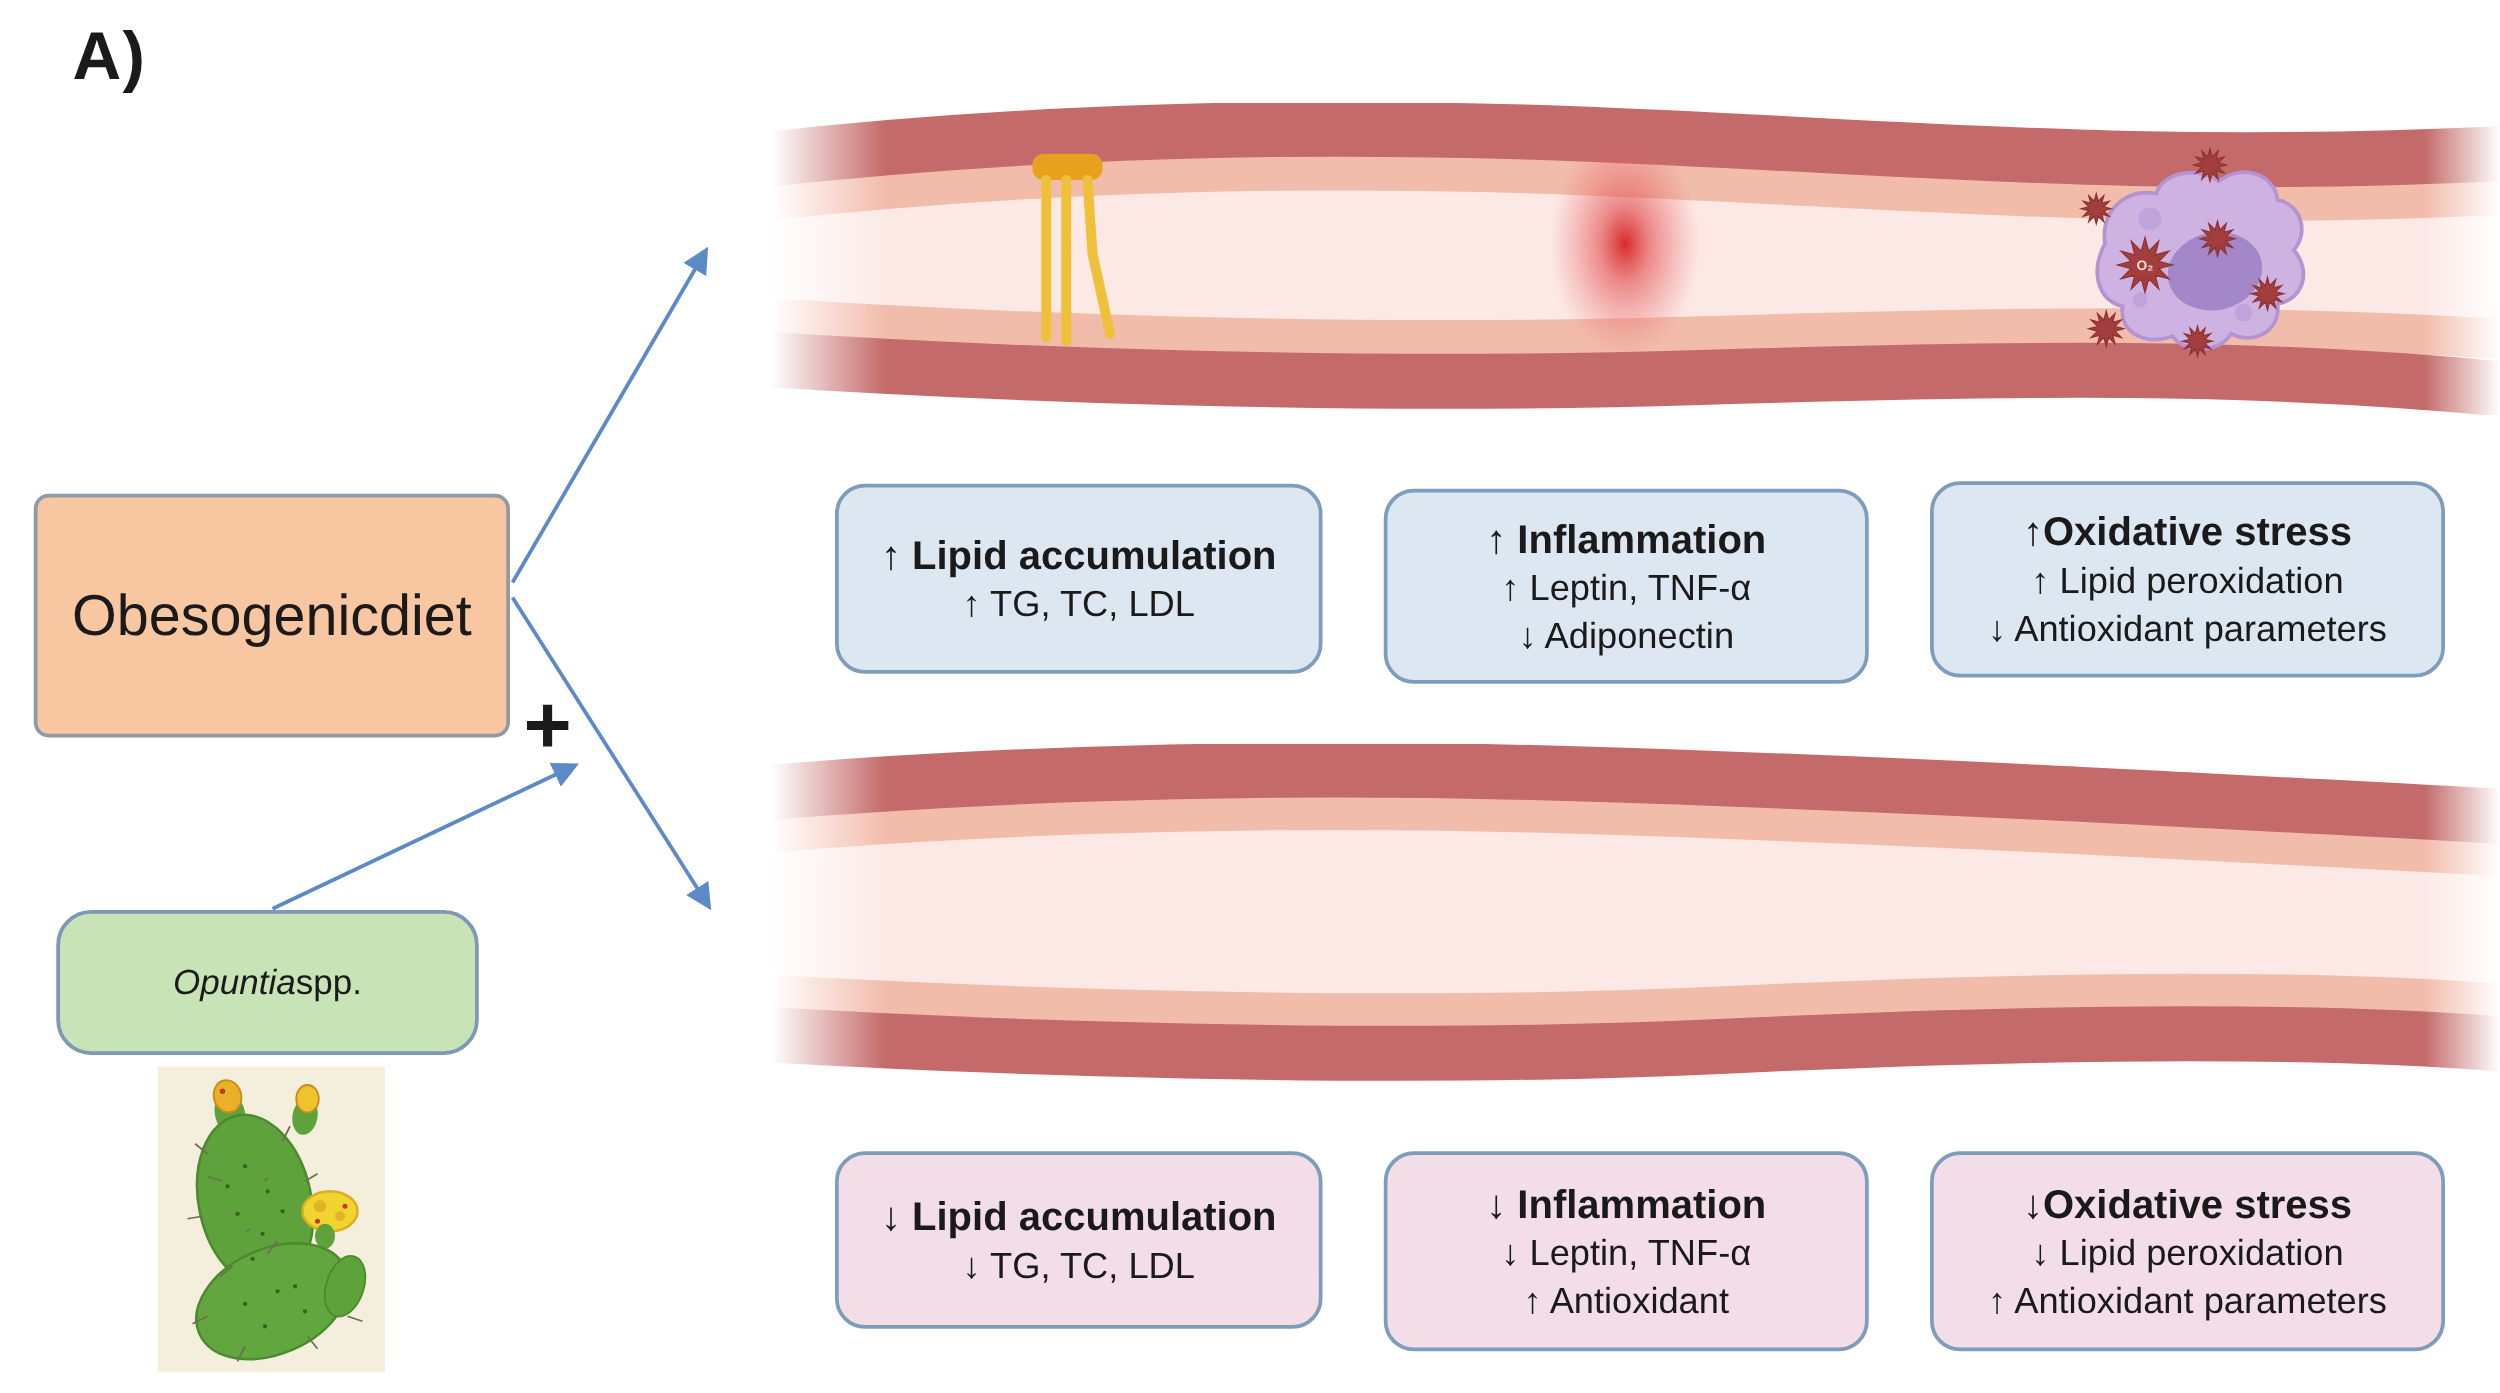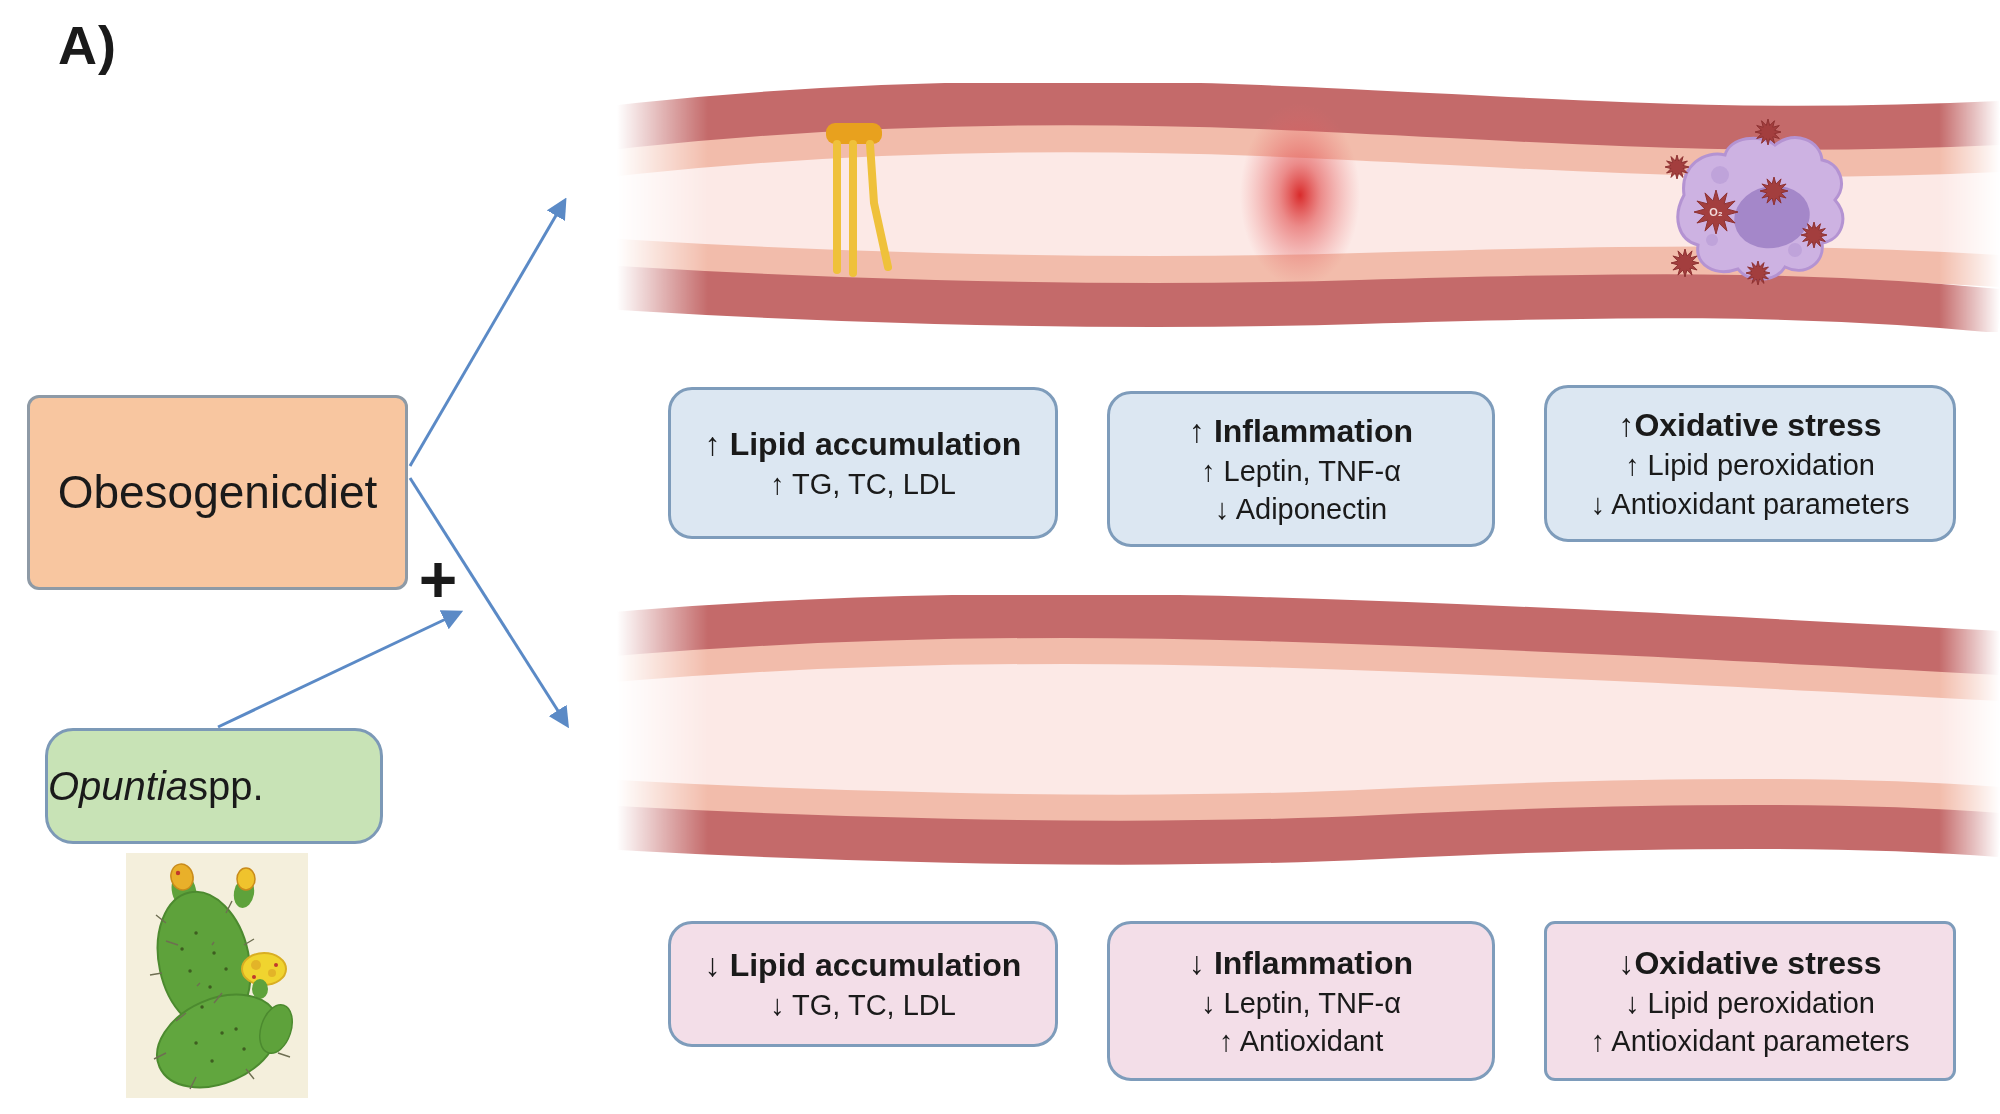--- a/index.html
+++ b/index.html
@@ -12,38 +12,38 @@
   .diet-box{
     left:27px;top:395px;width:381px;height:195px;border-radius:12px;
     background:var(--diet-box-fill,#F8C6A0);border:3px solid var(--diet-box-border,#8E9AA6);
     display:flex;flex-direction:row;align-items:center;justify-content:center;
     font-size:46px;line-height:1.25;text-align:center;box-sizing:border-box;
   }
   .plus-sign{left:408px;top:541px;width:60px;font-size:66px;font-weight:bold;text-align:center;}
   .supplement-box{
     left:45px;top:728px;width:338px;height:116px;border-radius:28px;
     background:var(--supplement-box-fill,#C8E3B6);border:3px solid var(--supplement-box-border,#7C99B7);
-    display:flex;align-items:center;justify-content:flex-start;font-size:40px;box-sizing:border-box;
+    display:flex;align-items:center;justify-content:center;font-size:28px;box-sizing:border-box;
   }
   .supplement-box .genus{font-style:italic;}
   .info{
     border:3px solid var(--info-box-border,#7E9CBB);border-radius:24px;box-sizing:border-box;
     display:flex;flex-direction:column;align-items:center;justify-content:center;
     text-align:center;line-height:1.32;
   }
   .info .title{font-size:32px;font-weight:bold;}
   .info .line{font-size:29px;}
   .info.blue{background:var(--info-box-blue-fill,#DCE7F2);}
   .info.pink{background:var(--info-box-pink-fill,#F3DEE8);}
   .b1{left:668px;top:387px;width:390px;height:152px;}
   .b2{left:1107px;top:391px;width:388px;height:156px;}
   .b3{left:1544px;top:385px;width:412px;height:157px;}
-  .p1{left:668px;top:921px;width:390px;height:126px;}
+  .p1{left:668px;top:921px;width:390px;height:142px;}
   .p2{left:1107px;top:921px;width:388px;height:160px;}
-  .p3{left:1544px;top:921px;width:412px;height:160px;border-radius:11px;}
+  .p3{left:1544px;top:921px;width:412px;height:160px;}
   svg .wall{stroke:var(--vessel-wall,#C46A6A);fill:none;}
   svg .lining{stroke:var(--vessel-lining,#F2BCAB);fill:none;}
   svg .lumen{fill:var(--vessel-lumen,#FCE9E6);}
   svg .arrowline{stroke:var(--arrow-blue,#5B8AC6);stroke-width:3;fill:none;}
   svg .ros{fill:var(--ros-dark-red,#A33E3E);stroke:#8E3232;stroke-width:1;}
 </style>
 </head>
 <body>
 
 <div class="canvas">

